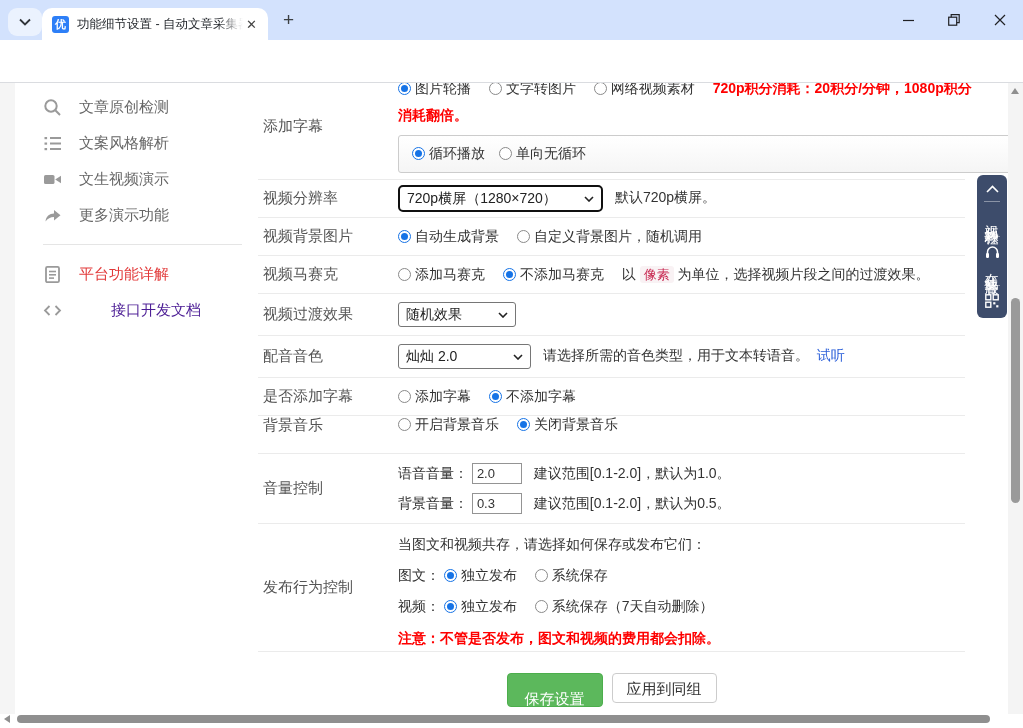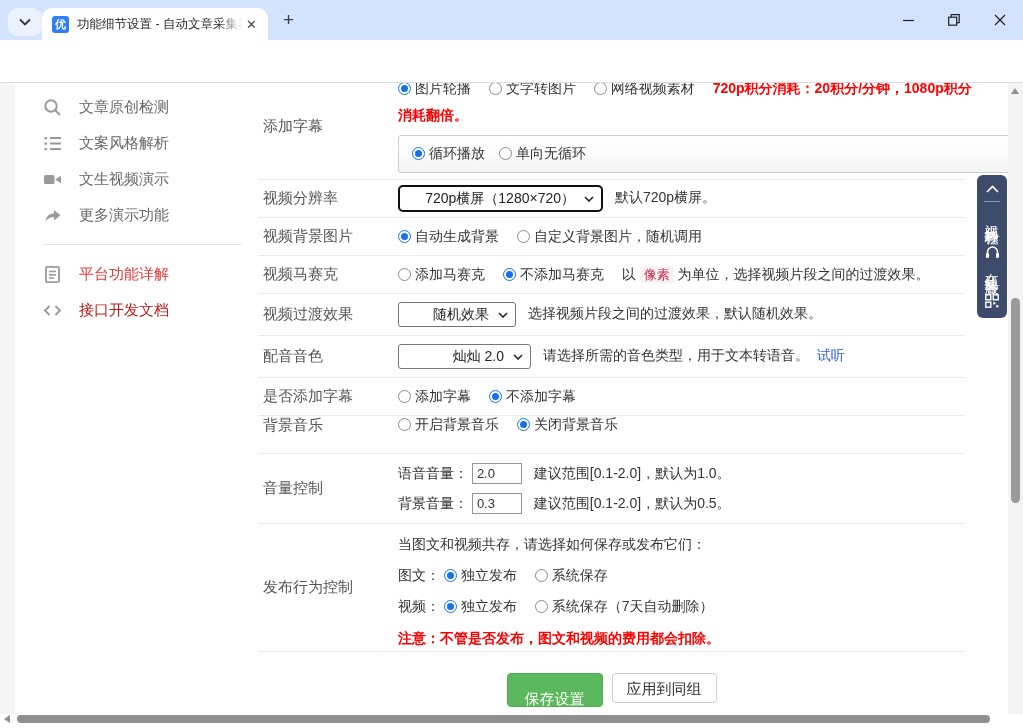--- a/index.html
+++ b/index.html
@@ -34,35 +34,35 @@
   .dots { position:absolute; left:996px; top:49px; font-size:17px; color:#5f6368; letter-spacing:0; width:18px; text-align:center;}
 
   
   .page { position:absolute; left:0; top:83px; width:1023px; height:645px; background:#fff; overflow:hidden; }
   .gutter { position:absolute; left:0; top:0; width:15px; height:631px; background:#f5f5f5; }
 
   .sidebar { position:absolute; left:21px; top:0; width:243px; }
   .sitem { display:flex; align-items:center; height:36px; padding-left:22px; font-size:15px; color:#666; cursor:pointer; }
   .sitem .ic { width:19px; height:19px; margin-right:17px; flex:0 0 19px; }
   .sitem.red { color:#e23a3a; }
-  .sitem.green { color:#b91c1c; }
+  .sitem.green { color:#4c1d95;gap:32px; }
   .sdivider { border-top:1px solid #e5e5e5; margin:11px 22px 11px 22px; }
 
   
   .form { position:absolute; left:258px; top:0; width:707px; font-size:14px; color:#333; }
   .frow { display:flex; border-bottom:1px solid #ebebeb; }
   .flabel { width:140px; flex:0 0 140px; font-size:15px; color:#555; padding-left:5px; }
   .fbody { flex:1; }
   .rd { display:inline-block; width:13px; height:13px; border-radius:50%; border:1px solid #8a8a8a;
     background:#fff; vertical-align:-2px; margin-right:4px; position:relative; }
   .rd.on { border-color:#1673e6; }
   .rd.on::after { content:""; position:absolute; inset:2px; border-radius:50%; background:#1673e6; }
   .opt { margin-right:14px; white-space:nowrap; cursor:pointer; }
   .rednote { color:#fe0000; font-weight:bold; }
-  .sel { display:inline-flex; align-items:center; justify-content:flex-end; height:25px;
+  .sel { display:inline-flex; align-items:center; justify-content:space-between; height:25px;
     border:1px solid #767676; border-radius:3px; background:#fff; padding:0 7px; font-size:14px;
     color:#222; vertical-align:middle; cursor:pointer; }
   .sel.focus { border:2px solid #101010; border-radius:5px; height:27px; }
   .chev { margin-left:9px; }
   .hint { margin-left:8px; }
   .codetag { color:#c7254e; background:#f9f2f4; border-radius:3px; padding:1px 4px; font-size:13px; }
   .link { color:#2b5fd9; cursor:pointer; margin-left:4px; }
   .numin { width:50px; height:21px; border:1px solid #949494; font-size:13px; padding:0 4px; color:#333;
     font-family:"Liberation Sans",sans-serif; }
   .loopbox { width:655px; height:38px; border:1px solid #ccc; border-radius:3px;
@@ -262,21 +262,20 @@
 
     <div class="frow" style="height:42px; align-items:center">
       <div class="flabel">视频过渡效果</div>
       <div class="fbody">
         <span class="sel" style="width:118px">
           <span>随机效果</span>
           <svg class="chev" width="10" height="6" viewBox="0 0 10 6">
               <polyline points="1,1 5,5 9,1" fill="none" stroke="#222" stroke-width="1.6"></polyline>
             </svg>
         </span>
-        <span class="hint">选择视频片段之间的过渡效果，默认随机效果。</span>
       </div>
     </div>
 
     <div class="frow" style="height:42px; align-items:center">
       <div class="flabel">配音音色</div>
       <div class="fbody">
         <span class="sel" style="width:133px">
           <span>灿灿 2.0</span>
           <svg class="chev" width="10" height="6" viewBox="0 0 10 6">
               <polyline points="1,1 5,5 9,1" fill="none" stroke="#222" stroke-width="1.6"></polyline>

